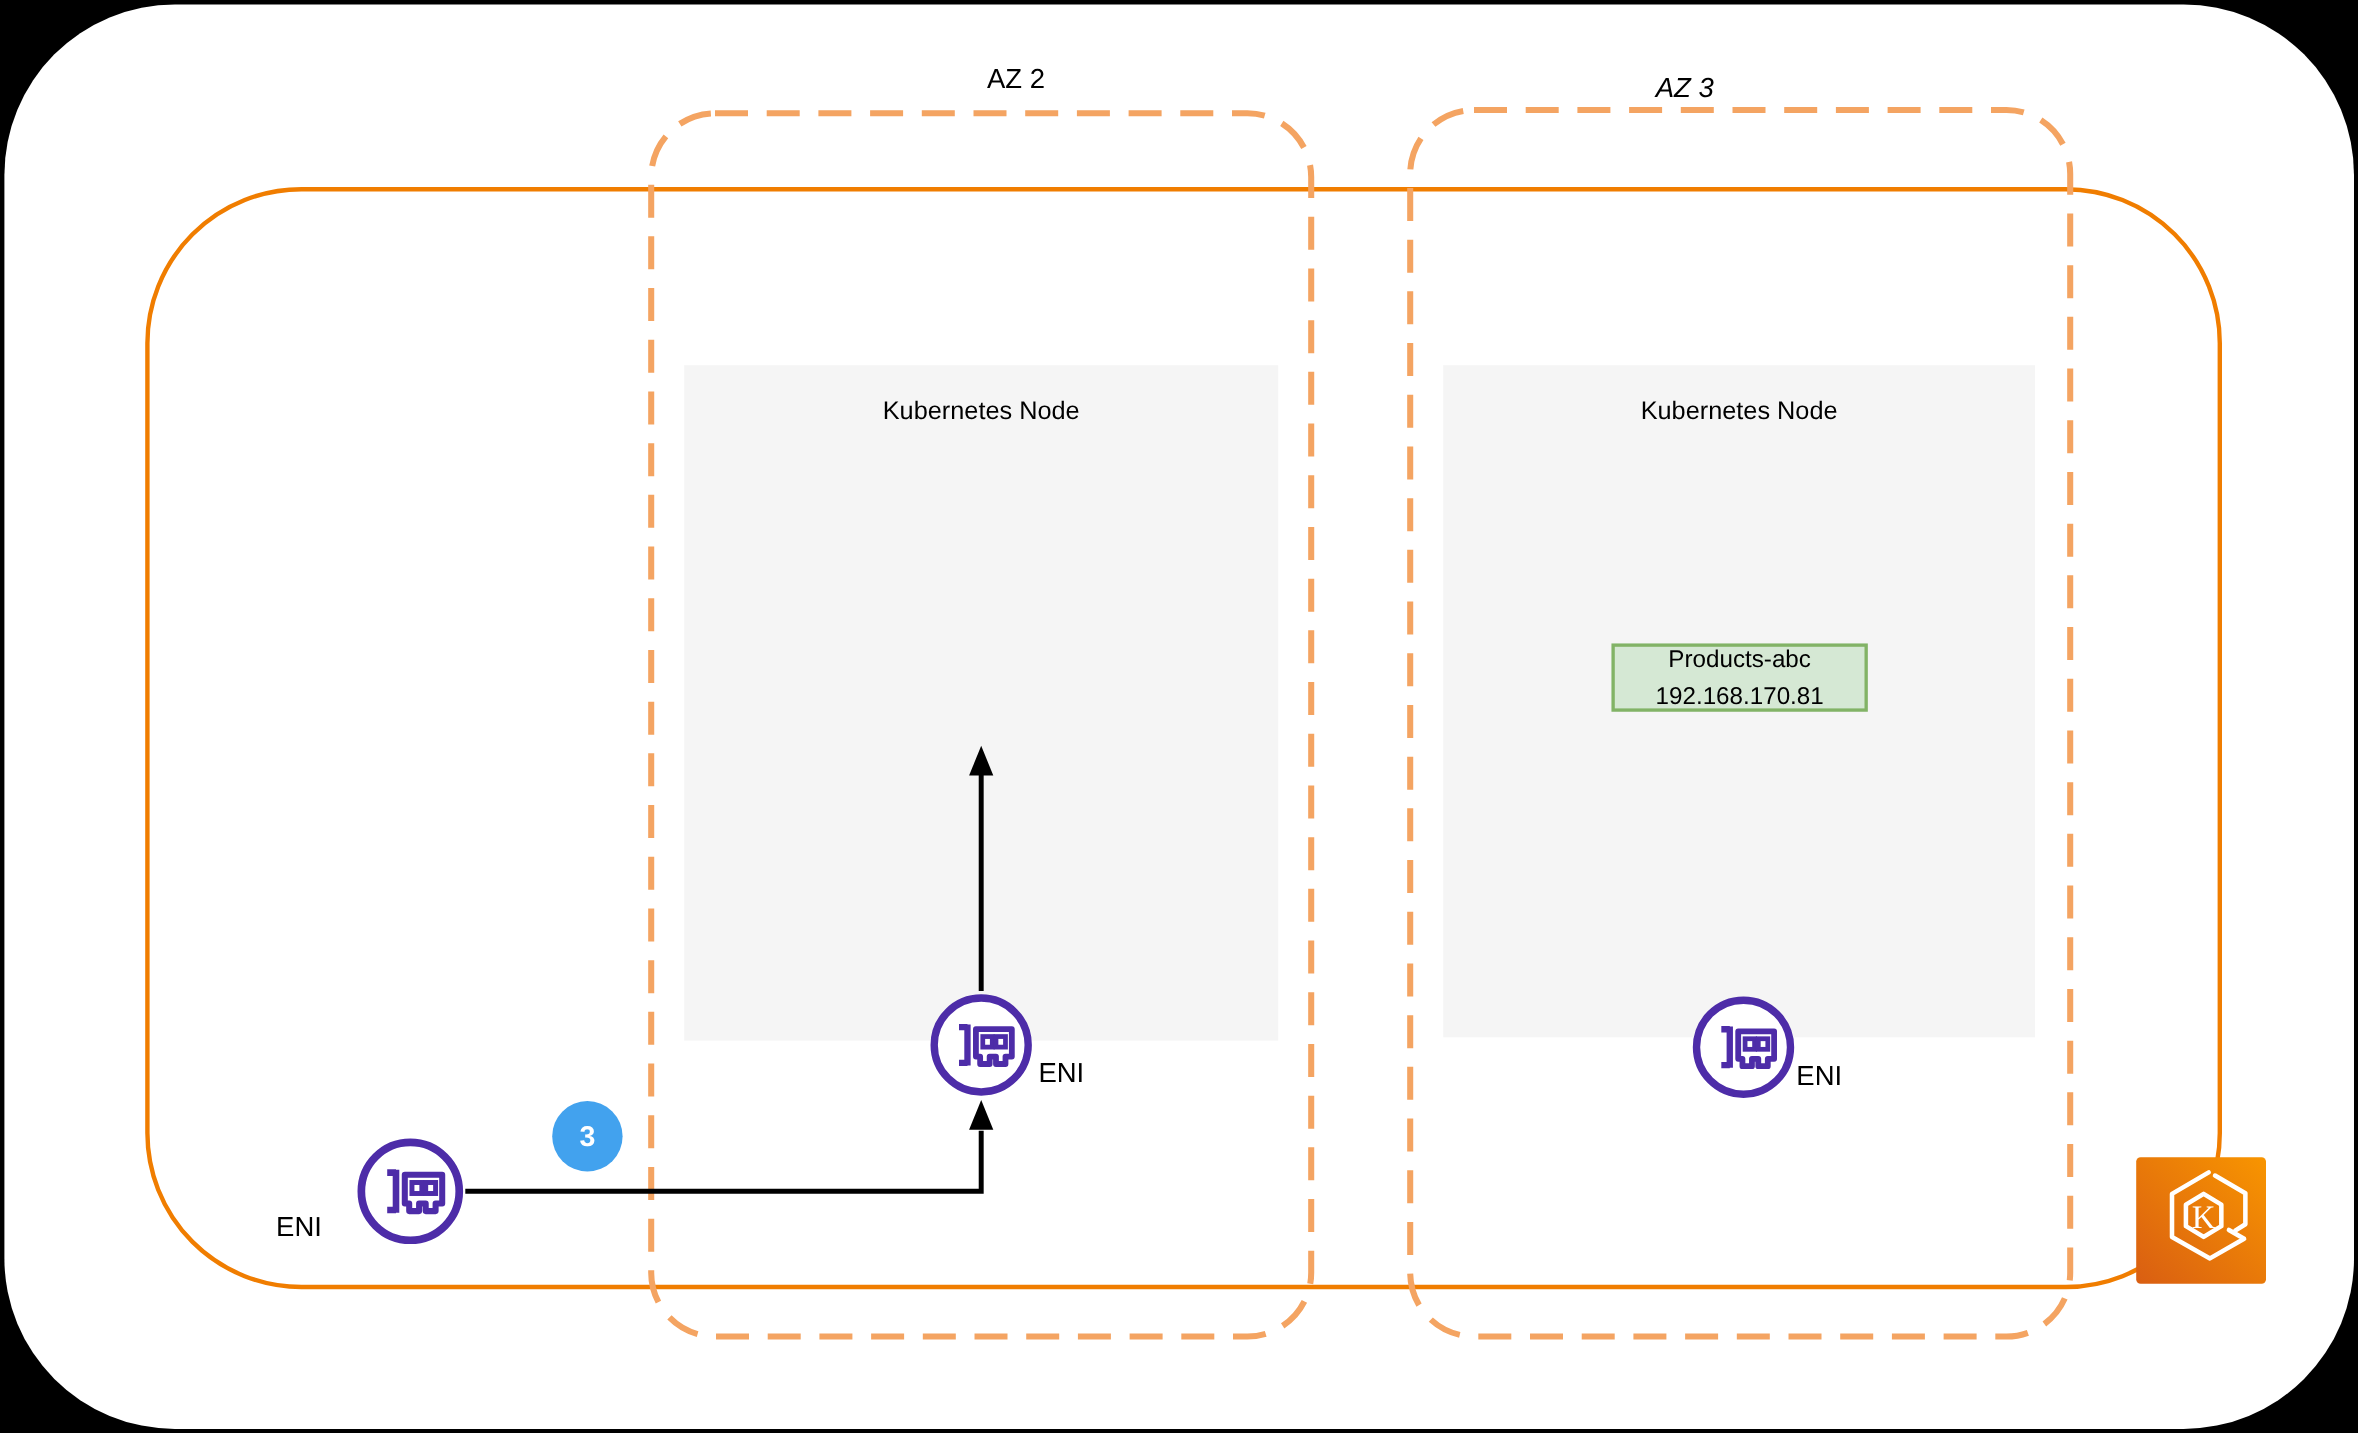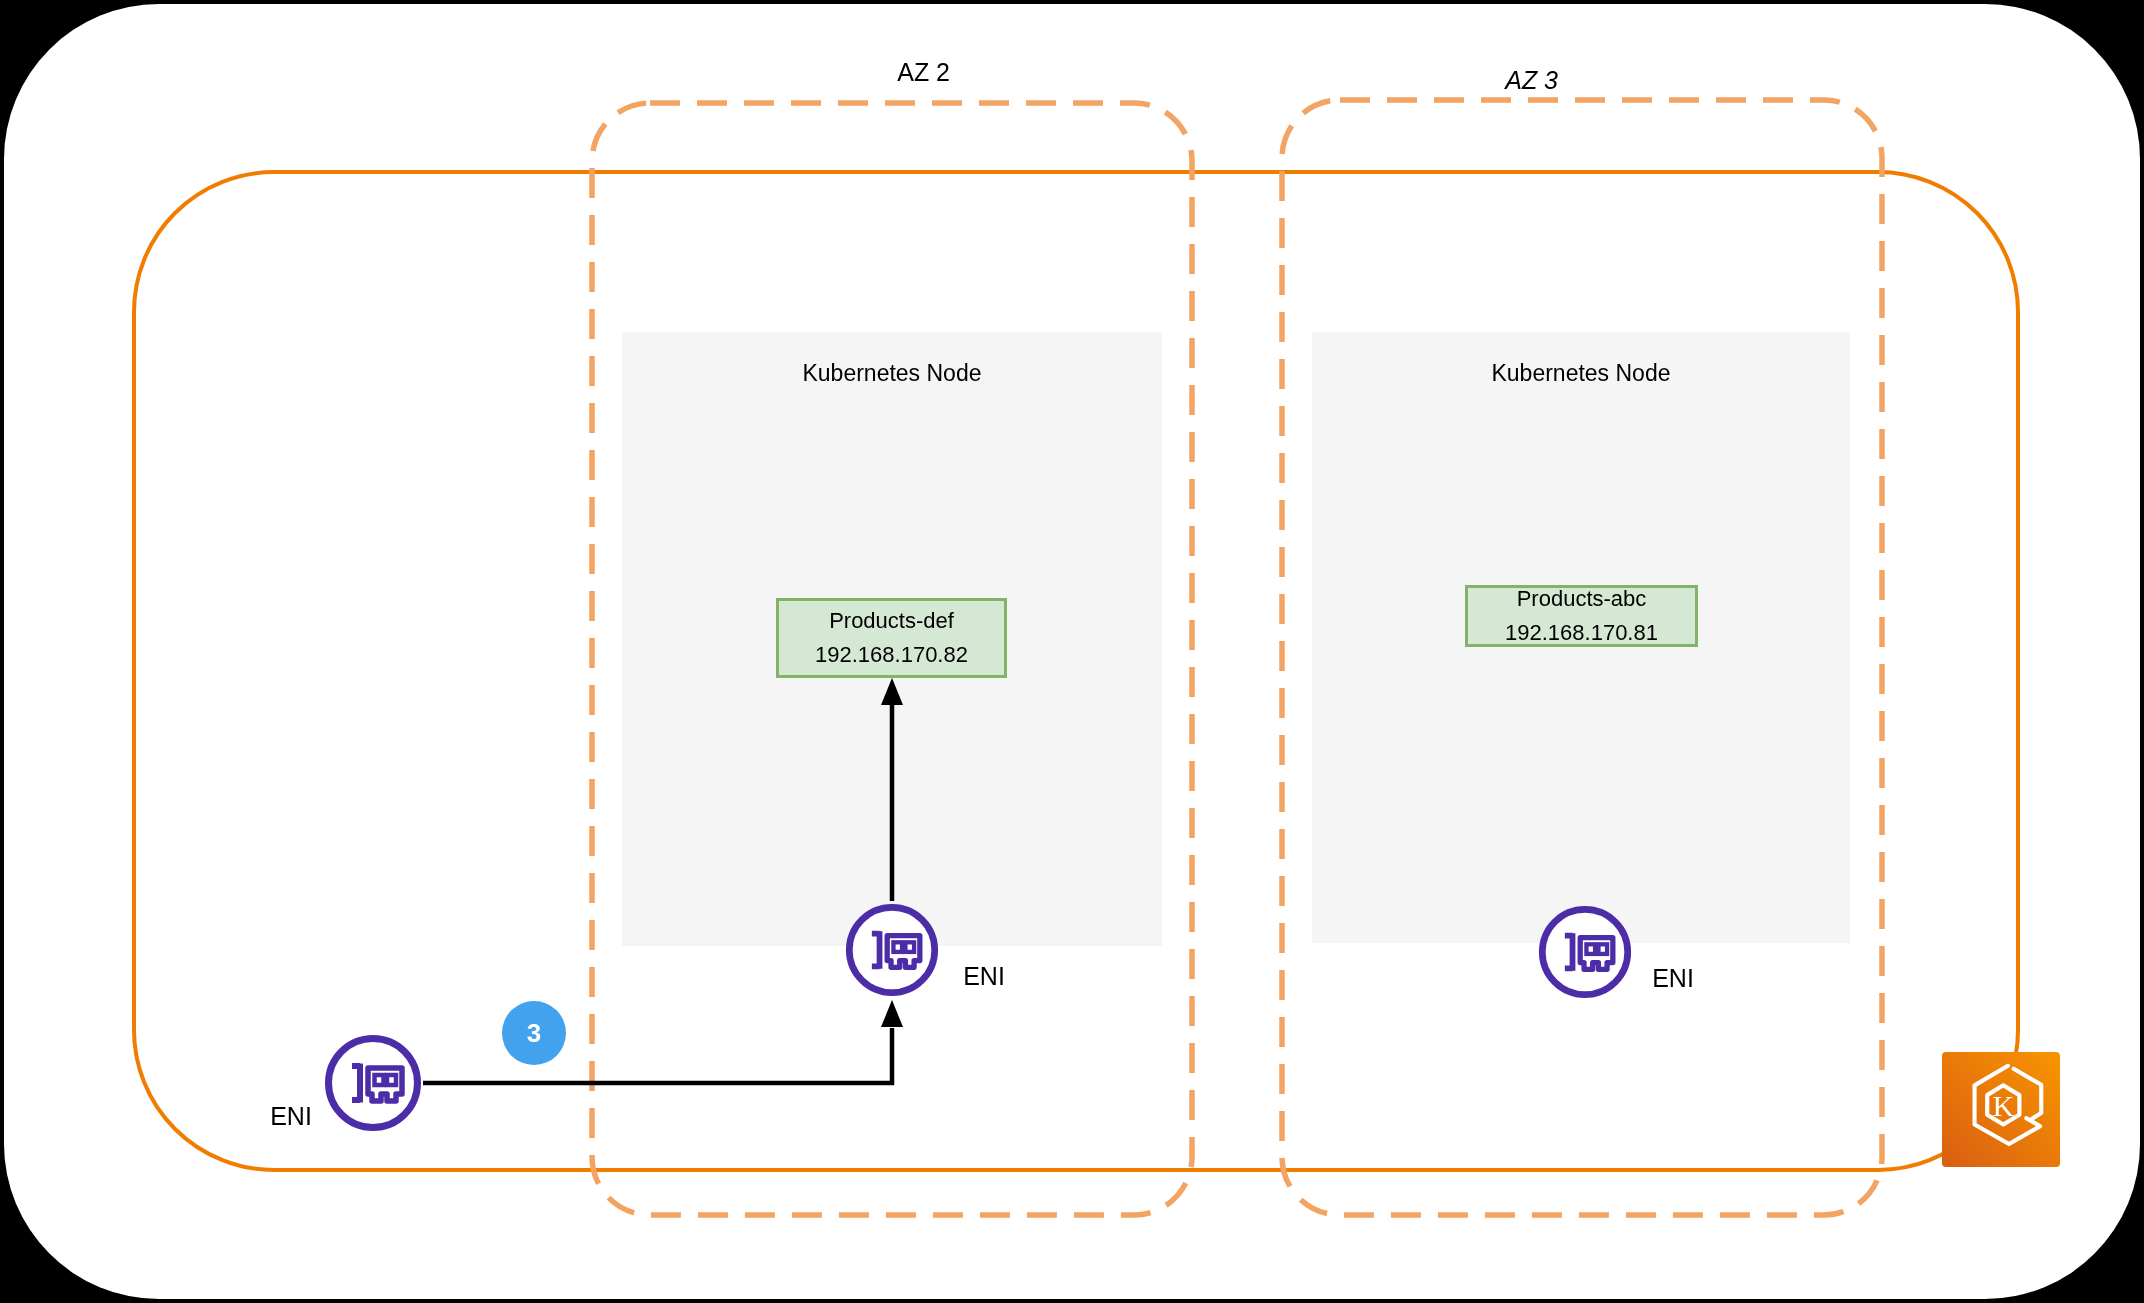--- a/index.html
+++ b/index.html
@@ -8,21 +8,21 @@
   .page{position:absolute;left:4px;top:4px;width:2136px;height:1295px;
         background:#ffffff;border-radius:155px;}
   .abs{position:absolute;}
   svg{display:block;}
   #wires{position:absolute;left:0;top:0;}
   .az-label{font-size:25px;text-align:right;width:120px;}
   .node-box{background:#F5F5F5;}
   .node-label{position:absolute;left:0;top:28px;width:100%;text-align:center;font-size:23px;}
   .pod-box{background:#D5E8D4;border:3px solid #82B366;display:flex;flex-direction:column;
            align-items:center;justify-content:center;gap:8px;font-size:22px;box-sizing:border-box;}
-  .eni-label{font-size:25px;text-align:center;width:80px;}
+  .eni-label{font-size:25px;width:80px;}
   .badge{width:64px;height:64px;border-radius:50%;background:#42A2EE;color:#fff;
          font-size:26px;font-weight:bold;display:flex;align-items:center;justify-content:center;}
   .eks{width:118px;height:115px;border-radius:4px;
        background:linear-gradient(to top right,#D95E12,#F89500);}
 </style>
 </head>
 <body>
 
 <div id="canvas">
   <div class="page"></div>
@@ -46,24 +46,20 @@
   <div class="abs az-label" style="left:830px;top:58px;">AZ 2</div>
   <div class="abs az-label" style="left:1438px;top:66px;font-style:italic;">AZ 3</div>
 
   <svg class="abs" style="left:0;top:0;" width="2144" height="1303" viewBox="0 0 2144 1303">
     <path d="M423 1083 L892 1083 L892 1028" fill="none" stroke="#000" stroke-width="4.5"></path>
     <polygon points="892,1000 881,1027 903,1027" fill="#000"></polygon>
     <path d="M892 901 L892 704" fill="none" stroke="#000" stroke-width="4.5"></path>
     <polygon points="892,678 881,705 903,705" fill="#000"></polygon>
   </svg>
 
-  <div class="abs pod-box" style="left:776px;top:598px;width:231px;height:80px;">
-    <span>Products-def</span>
-    <span>192.168.170.82</span>
-  </div>
   <div class="abs pod-box" style="left:1465px;top:585px;width:233px;height:62px;">
     <span>Products-abc</span>
     <span>192.168.170.81</span>
   </div>
 
   <svg width="0" height="0" style="position:absolute" aria-hidden="true">
     <defs>
       <symbol id="eni" viewBox="0 0 100 100">
         <circle cx="50" cy="50" r="44.5" fill="#fff" stroke="#4D2CA8" stroke-width="7"></circle>
         <path d="M29 33 H37 M37 30.5 V69.5 M29 67 H37" fill="none" stroke="#4D2CA8" stroke-width="6"></path>

